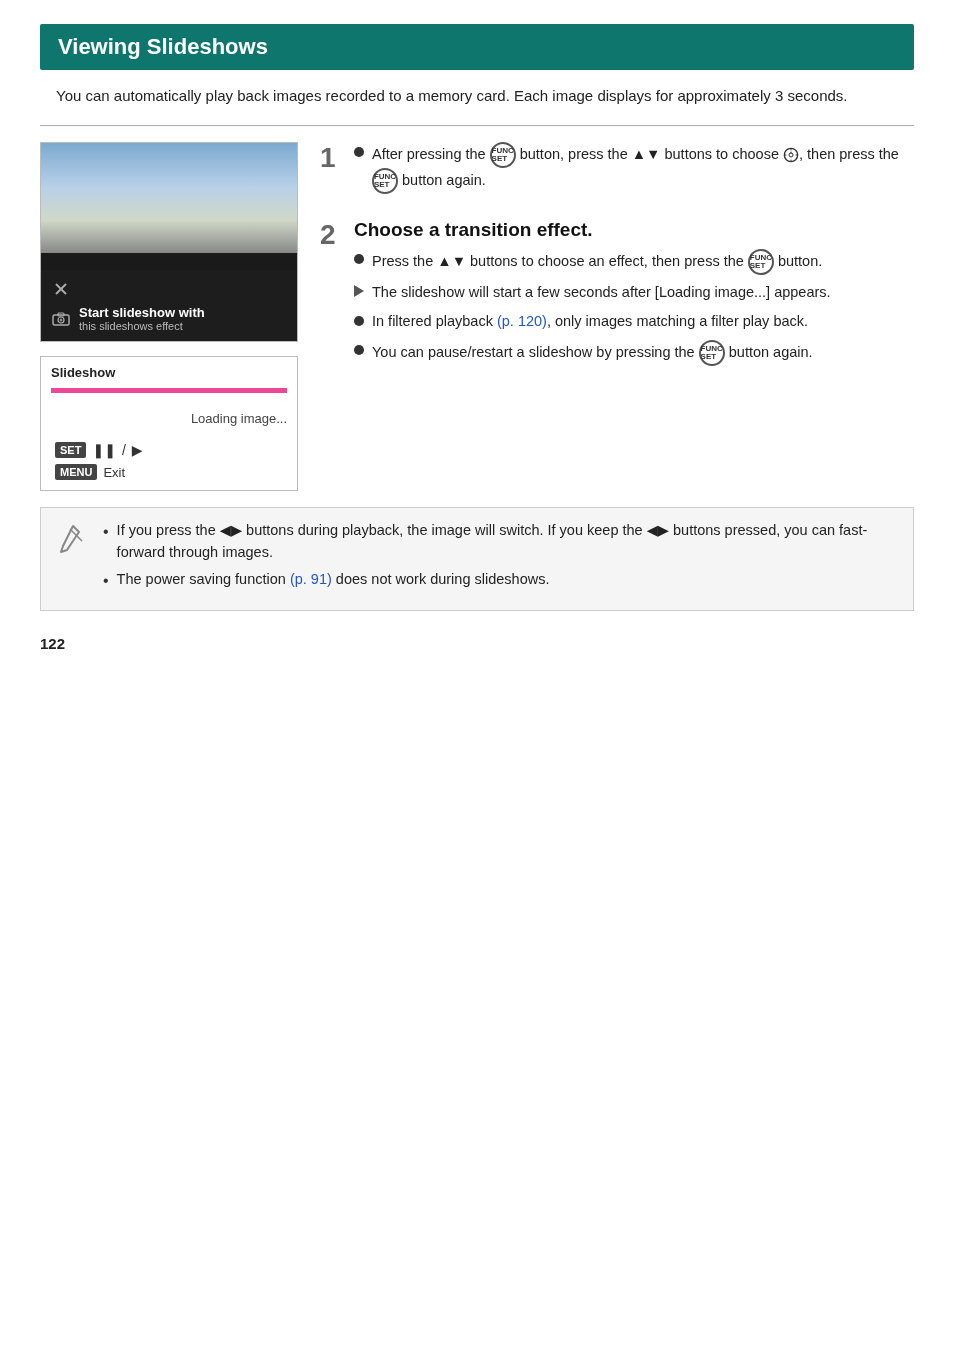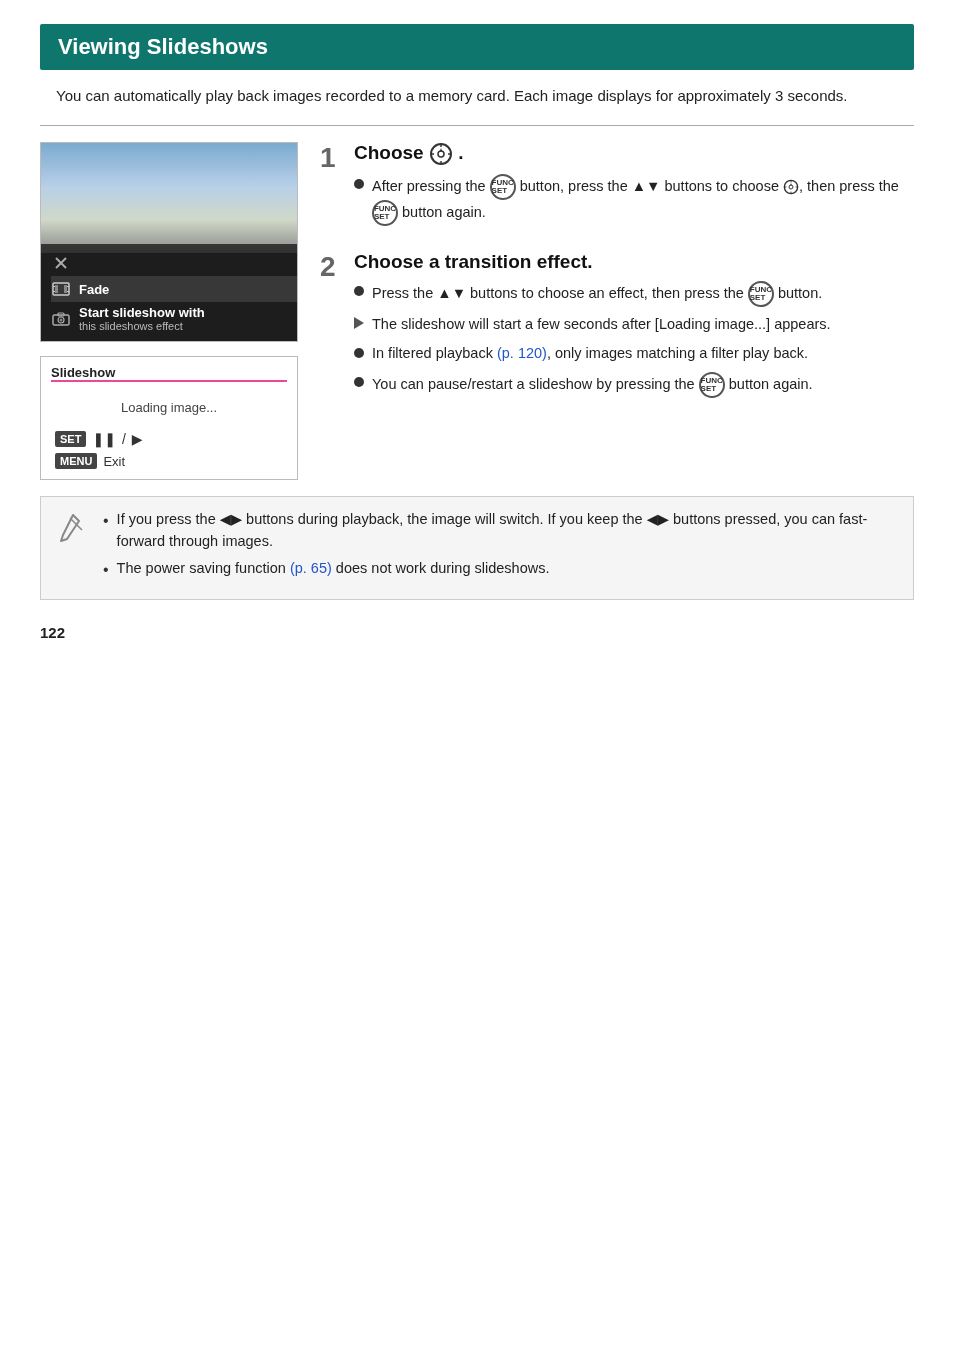--- a/index.html
+++ b/index.html
@@ -114,26 +114,26 @@
     .slideshow-panel {
       border: 1px solid #bbb;
       background: #fff;
       width: 258px;
       padding: 8px 10px 10px 10px;
     }
     .slideshow-title {
       font-size: 13px;
       font-weight: bold;
       color: #222;
-      border-bottom: 2px solid #ec4899;
-      padding-bottom: 0;
+      border-bottom: 5px solid #ec4899;
+      padding-bottom: 8px;
       margin-bottom: 18px;
     }
     .slideshow-loading {
-      text-align: center;
+      text-align: right;
       font-size: 13px;
       color: #444;
       margin-bottom: 16px;
     }
     .slideshow-controls {
       display: flex;
       align-items: center;
       gap: 6px;
       margin-bottom: 6px;
       padding-left: 4px;
@@ -315,34 +315,20 @@
 
           <div class="menu-row">
             <div class="menu-icon">
               <svg width="16" height="16" viewBox="0 0 16 16">
                 <line x1="3" y1="3" x2="13" y2="13" stroke="#aaa" stroke-width="2"></line>
                 <line x1="13" y1="3" x2="3" y2="13" stroke="#aaa" stroke-width="2"></line>
               </svg>
             </div>
           </div>
 
-          <div class="menu-row selected">
-            <div class="menu-icon">
-              <svg width="18" height="14" viewBox="0 0 18 14">
-                <rect x="1" y="1" width="16" height="12" rx="1" fill="none" stroke="#ccc" stroke-width="1.5"></rect>
-                <rect x="3" y="3" width="3" height="8" rx="0.5" fill="#888"></rect>
-                <rect x="12" y="3" width="3" height="8" rx="0.5" fill="#888"></rect>
-                <line x1="1" y1="4.5" x2="3" y2="4.5" stroke="#ccc" stroke-width="1"></line>
-                <line x1="15" y1="4.5" x2="17" y2="4.5" stroke="#ccc" stroke-width="1"></line>
-                <line x1="1" y1="9.5" x2="3" y2="9.5" stroke="#ccc" stroke-width="1"></line>
-                <line x1="15" y1="9.5" x2="17" y2="9.5" stroke="#ccc" stroke-width="1"></line>
-              </svg>
-            </div>
-            <span class="menu-label">Fade</span>
-          </div>
 
           <div class="menu-row">
             <div class="menu-icon">
               <svg width="18" height="14" viewBox="0 0 18 14">
                 <rect x="1" y="3" width="16" height="10" rx="1.5" fill="none" stroke="#aaa" stroke-width="1.5"></rect>
                 <rect x="6" y="1" width="6" height="3" rx="1" fill="none" stroke="#aaa" stroke-width="1.2"></rect>
                 <circle cx="9" cy="8" r="3" fill="none" stroke="#aaa" stroke-width="1.2"></circle>
                 <circle cx="9" cy="8" r="1.5" fill="#888"></circle>
               </svg>
             </div>
@@ -370,34 +356,20 @@
       </div>
     </div>
 
   </div>
 
   <div class="right-column">
 
     <div class="step-block">
       <div class="step-number">1</div>
       <div class="step-content">
-        <div class="step-title">
-          <span>Choose </span>
-          
-          <svg width="24" height="24" viewBox="0 0 24 24" style="vertical-align:middle;display:inline-block;">
-            <circle cx="12" cy="12" r="10" fill="none" stroke="#333" stroke-width="2"></circle>
-            <circle cx="12" cy="12" r="3" fill="none" stroke="#333" stroke-width="1.5"></circle>
-            <line x1="12" y1="2" x2="12" y2="5" stroke="#333" stroke-width="1.5"></line>
-            <line x1="12" y1="19" x2="12" y2="22" stroke="#333" stroke-width="1.5"></line>
-            <line x1="2" y1="12" x2="5" y2="12" stroke="#333" stroke-width="1.5"></line>
-            <line x1="19" y1="12" x2="22" y2="12" stroke="#333" stroke-width="1.5"></line>
-            <polygon points="12,6 13.5,10 12,9 10.5,10" fill="#333"></polygon>
-          </svg>
-          <span>.</span>
-        </div>
         <ul class="bullet-list">
           <li>
             <div class="bullet-circle"></div>
             <span>
               After pressing the&nbsp;<span class="func-icon">
                   <span class="func-icon-inner">FUNC<br>SET</span>
                 </span>&nbsp;button, press the ▲▼ buttons to choose&nbsp;<svg width="16" height="16" viewBox="0 0 24 24" style="vertical-align:middle;display:inline-block;">
                   <circle cx="12" cy="12" r="10" fill="none" stroke="#333" stroke-width="2"></circle>
                   <circle cx="12" cy="12" r="3" fill="none" stroke="#333" stroke-width="1.5"></circle>
                   <line x1="12" y1="2" x2="12" y2="5" stroke="#333" stroke-width="1.5"></line>
@@ -461,18 +433,18 @@
       <line x1="15" y1="7" x2="27" y2="19" stroke="#888" stroke-width="1.5"></line>
     </svg>
   </div>
   <div class="notes-content">
     <div class="note-item">
       <span class="note-bullet">•</span>
       <span>If you press the ◀▶ buttons during playback, the image will switch. If you keep the ◀▶ buttons pressed, you can fast-forward through images.</span>
     </div>
     <div class="note-item">
       <span class="note-bullet">•</span>
-      <span>The power saving function <span class="link-blue">(p. 65)</span> does not work during slideshows.</span>
+      <span>The power saving function <span class="link-blue">(p. 91)</span> does not work during slideshows.</span>
     </div>
   </div>
 </div>
 
 <div class="page-number">122</div>
 
 </body></html>

